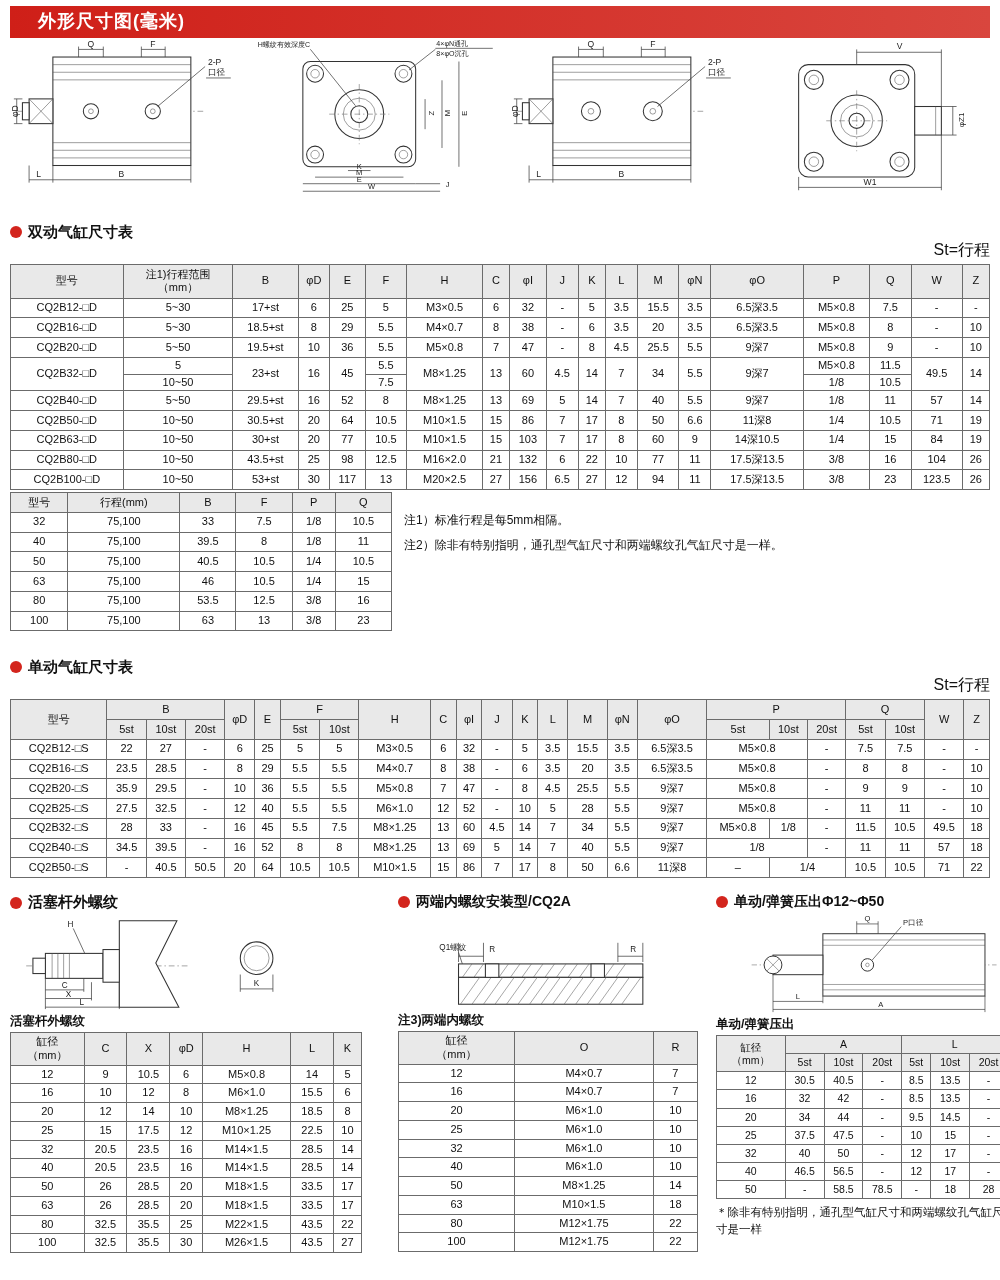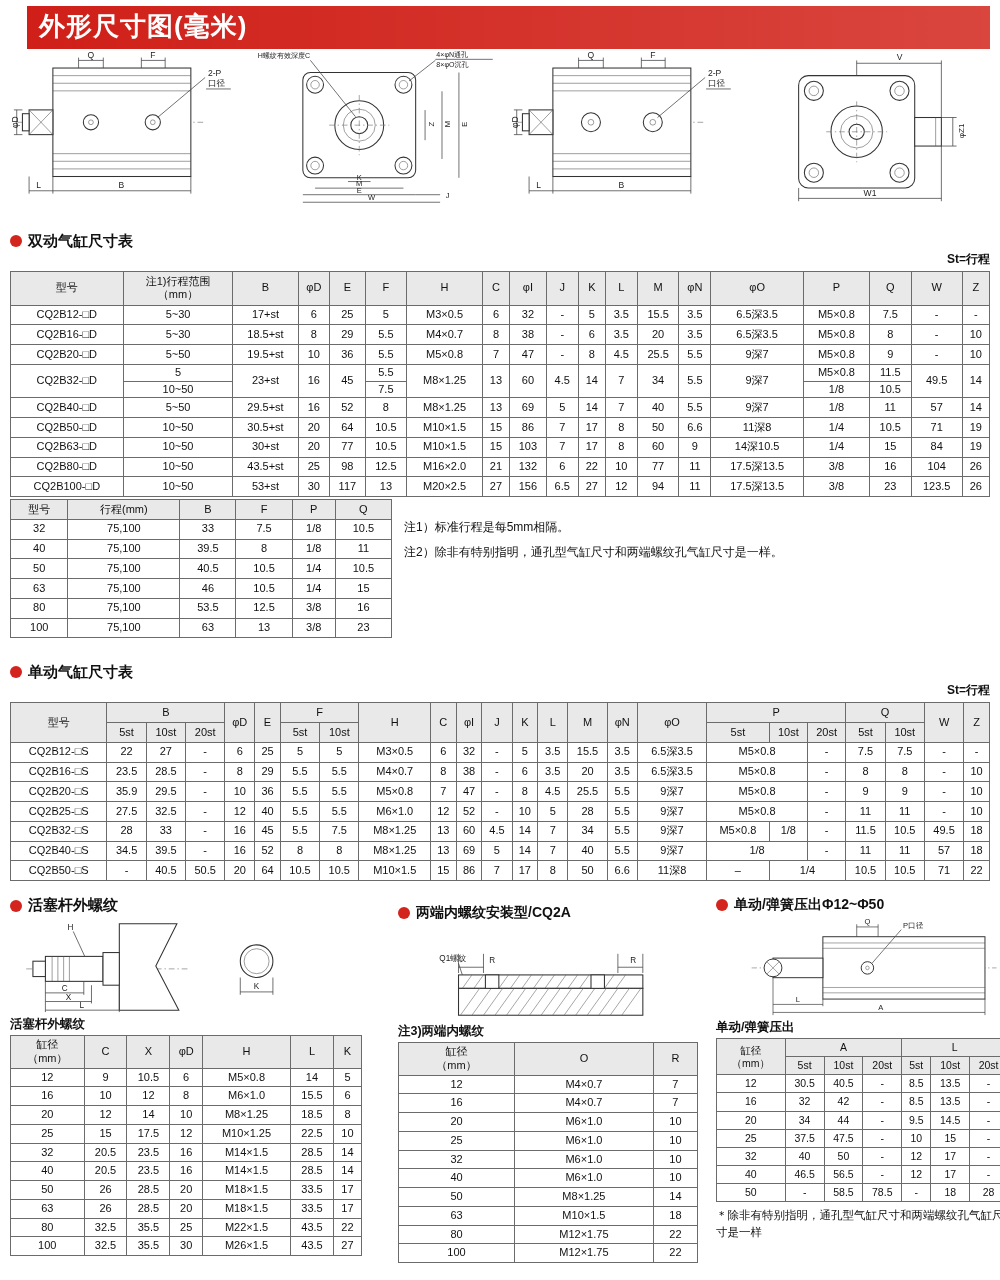--- a/index.html
+++ b/index.html
@@ -1,24 +1,24 @@
 <!DOCTYPE html>
 <html><head>
 <meta charset="utf-8">
 <style>
   html,body{margin:0;padding:0;background:#fff;}
   body{width:1000px;height:1280px;font-family:"Liberation Sans","DejaVu Sans",sans-serif;color:#111;overflow:hidden;}
   .page{padding:6px 10px 4px 10px;}
   .titlebar{background:linear-gradient(90deg,#cf1f18,#d9463e);color:#fff;font-weight:bold;
-    font-size:26px;padding:3px 12px 5px 12px;letter-spacing:1px;margin-left:17px;}
+    font-size:18px;padding:3px 12px 5px 28px;letter-spacing:1px;}
   .sec-head{display:flex;align-items:center;font-weight:bold;font-size:15px;margin:7px 0 3px 0;}
   .dot{width:12px;height:12px;border-radius:50%;background:#d3251d;margin-right:6px;flex:0 0 auto;}
   .sec-head .range{margin-left:34px;font-weight:bold;}
   .sec-head .range2{margin-left:250px;font-weight:bold;}
-  .st-note{font-size:12px;font-weight:bold;margin-left:auto;align-self:flex-end;margin-top:37px;}
+  .st-note{font-size:16px;font-weight:normal;margin-left:auto;align-self:flex-end;margin-top:37px;}
   .draw-strip{display:flex;align-items:flex-start;justify-content:space-between;height:158px;}
   svg{display:block;}
   svg text{font-family:"Liberation Sans","DejaVu Sans",sans-serif;fill:#222;}
   .dim{stroke:#444;stroke-width:0.8;fill:none;}
   .edge{stroke:#333;stroke-width:1.1;fill:#fff;}
   .thin{stroke:#555;stroke-width:0.6;fill:none;}
   .cl{stroke:#777;stroke-width:0.7;stroke-dasharray:6 3 1.5 3;fill:none;}
   .hatch{stroke:#666;stroke-width:0.6;}
   table{border-collapse:collapse;width:100%;table-layout:auto;padding-left:44px;}
   th,td{border:1px solid #6b6b6b;text-align:center;vertical-align:middle;
@@ -27,21 +27,21 @@
   table{border:1.5px solid #3a3a3a;}
   td{background:#fff;}
   .sp{display:flex;flex-direction:column;margin:-2.5px -2px;}
   .sp>div{padding:1px 2px;}
   .sp>div+div{border-top:1px solid #6b6b6b;}
   .longstroke-row{display:flex;align-items:flex-start;margin-top:2px;}
   .longstroke-row .tblwrap{width:382px;flex:0 0 auto;}
   .notes{margin-left:12px;margin-top:16px;font-size:12px;line-height:2.1;}
   .bottom{display:flex;margin-top:8px;}
   .bcol1{width:352px;flex:0 0 auto;}
-  .bcol2{width:300px;flex:0 0 auto;margin-left:36px;margin-top:8px;}
+  .bcol2{width:300px;flex:0 0 auto;margin-left:36px;}
   .bcol3{width:292px;flex:0 0 auto;margin-left:18px;}
   .bcol2 .sec-head,.bcol3 .sec-head{font-size:14px;}
   .bcol3 th,.bcol3 td{font-size:10.5px;padding:2px 1px;}
   .bcol1 th,.bcol1 td,.bcol2 th,.bcol2 td{font-size:11px;padding:2px 2px;}
   .footnote{font-size:11.5px;line-height:1.5;margin-top:5px;}
   .small-cap{font-weight:bold;font-size:12.5px;margin:2px 0 2px 0;}
 </style>
 </head>
 <body>
 

